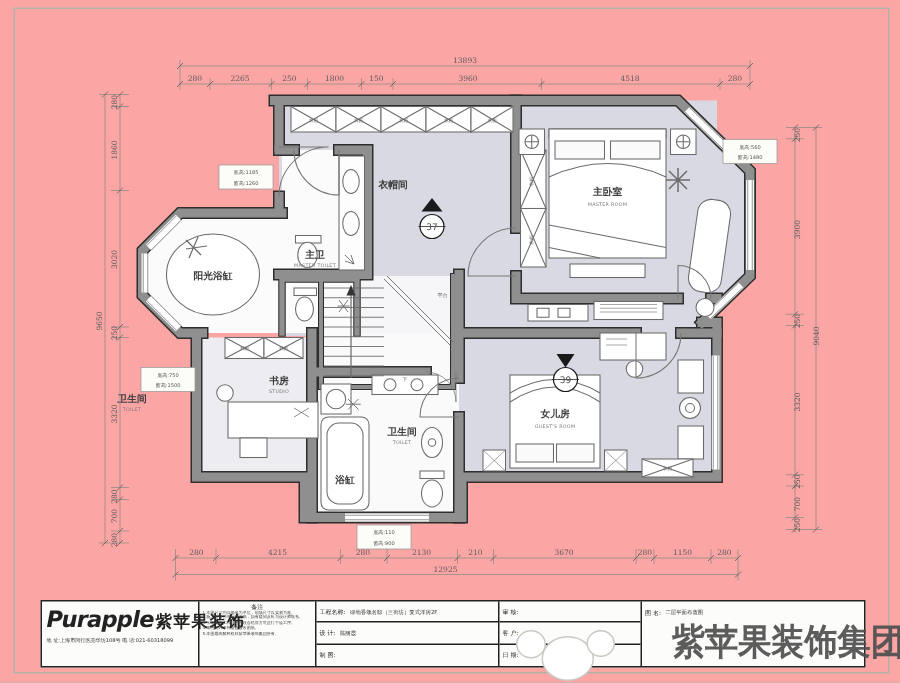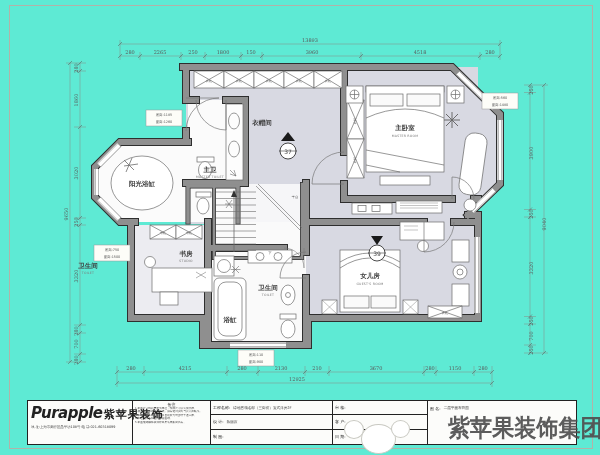--- a/index.html
+++ b/index.html
@@ -1,16 +1,16 @@
 <!DOCTYPE html>
 <html><head>
 <meta charset="utf-8">
 <style>
   html,body{margin:0;padding:0;background:#b9b9b1;}
-  #canvas{position:relative;width:600px;height:455px;background:#5eead4;overflow:hidden;
+  #canvas{position:relative;width:600px;height:455px;background:#fca5a5;overflow:hidden;
           font-family:"DejaVu Sans",sans-serif;}
   #frame{position:absolute;left:9px;top:5px;width:582px;height:442px;border:1px solid #b2b2a8;}
   svg text{font-family:"DejaVu Sans",sans-serif;fill:#4a4a4a;}
   .dimtxt{font-size:5px;fill:#5a5a5a;font-family:"DejaVu Serif",serif;}
   .roomcn{font-size:6.5px;font-weight:bold;fill:#3c3c3c;}
   .roomen{font-size:3.2px;fill:#7a7a7a;letter-spacing:.2px;}
   .tiny{font-size:3.4px;fill:#555;}
   .cab{font-size:3.2px;fill:#666;}
   
   #titleblock{position:absolute;left:27px;top:400px;width:548px;height:43px;background:#fcfcfa;

